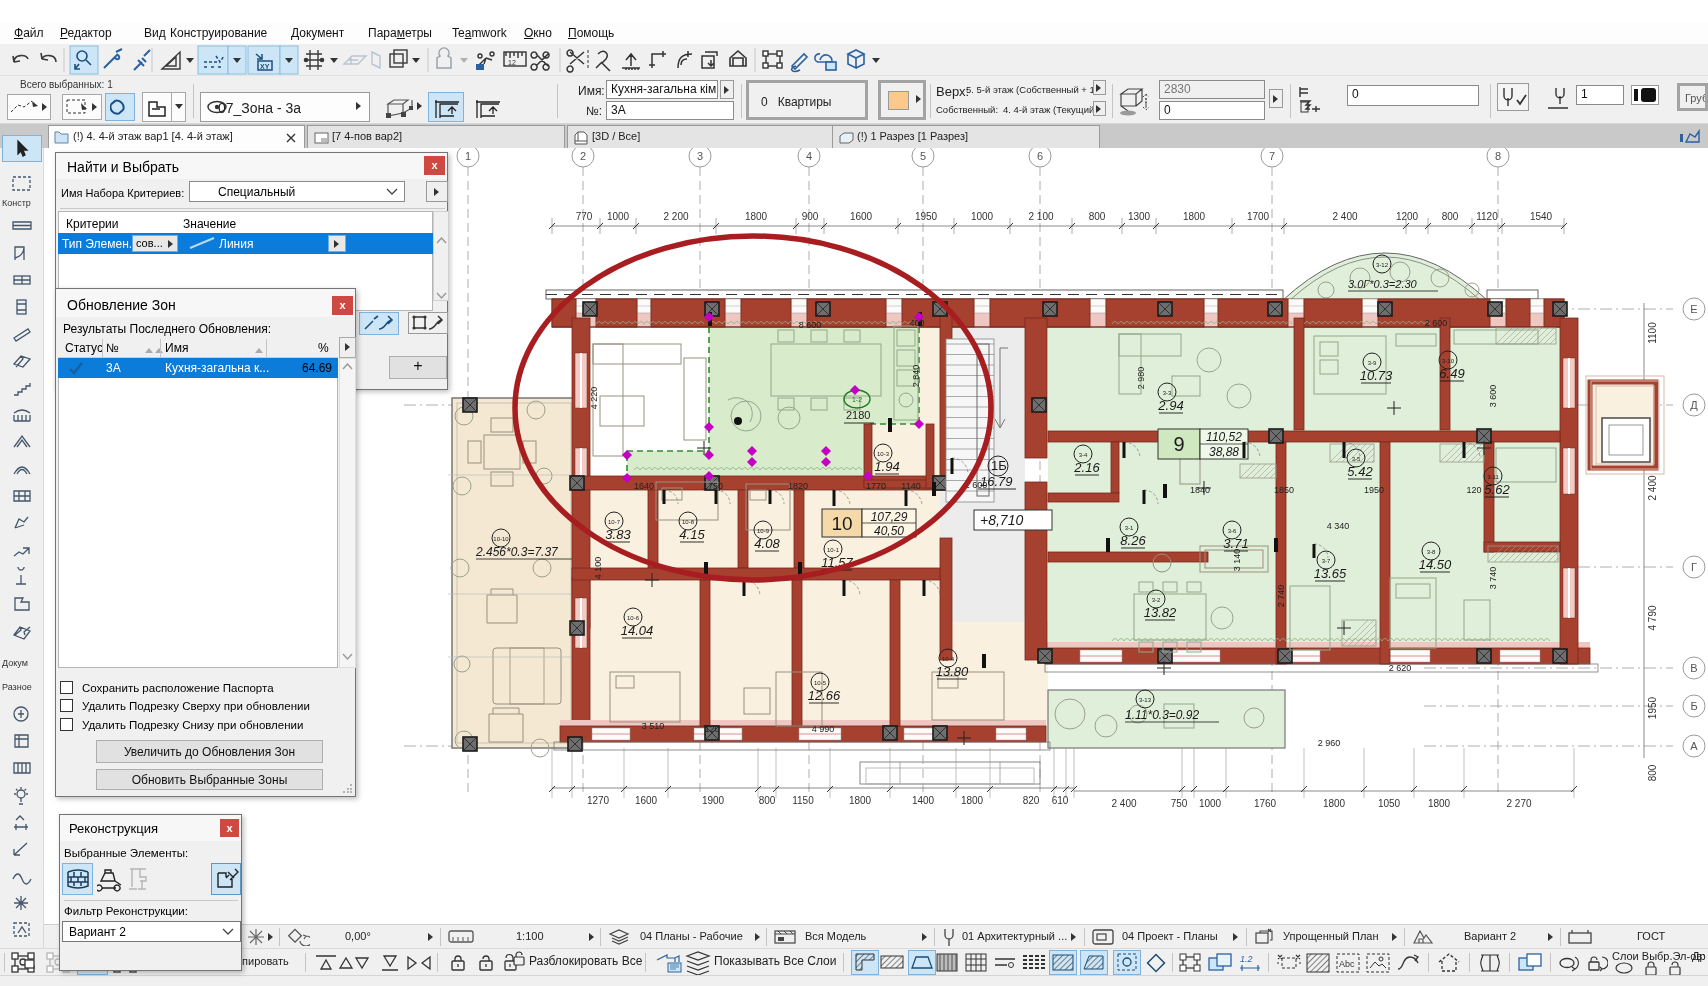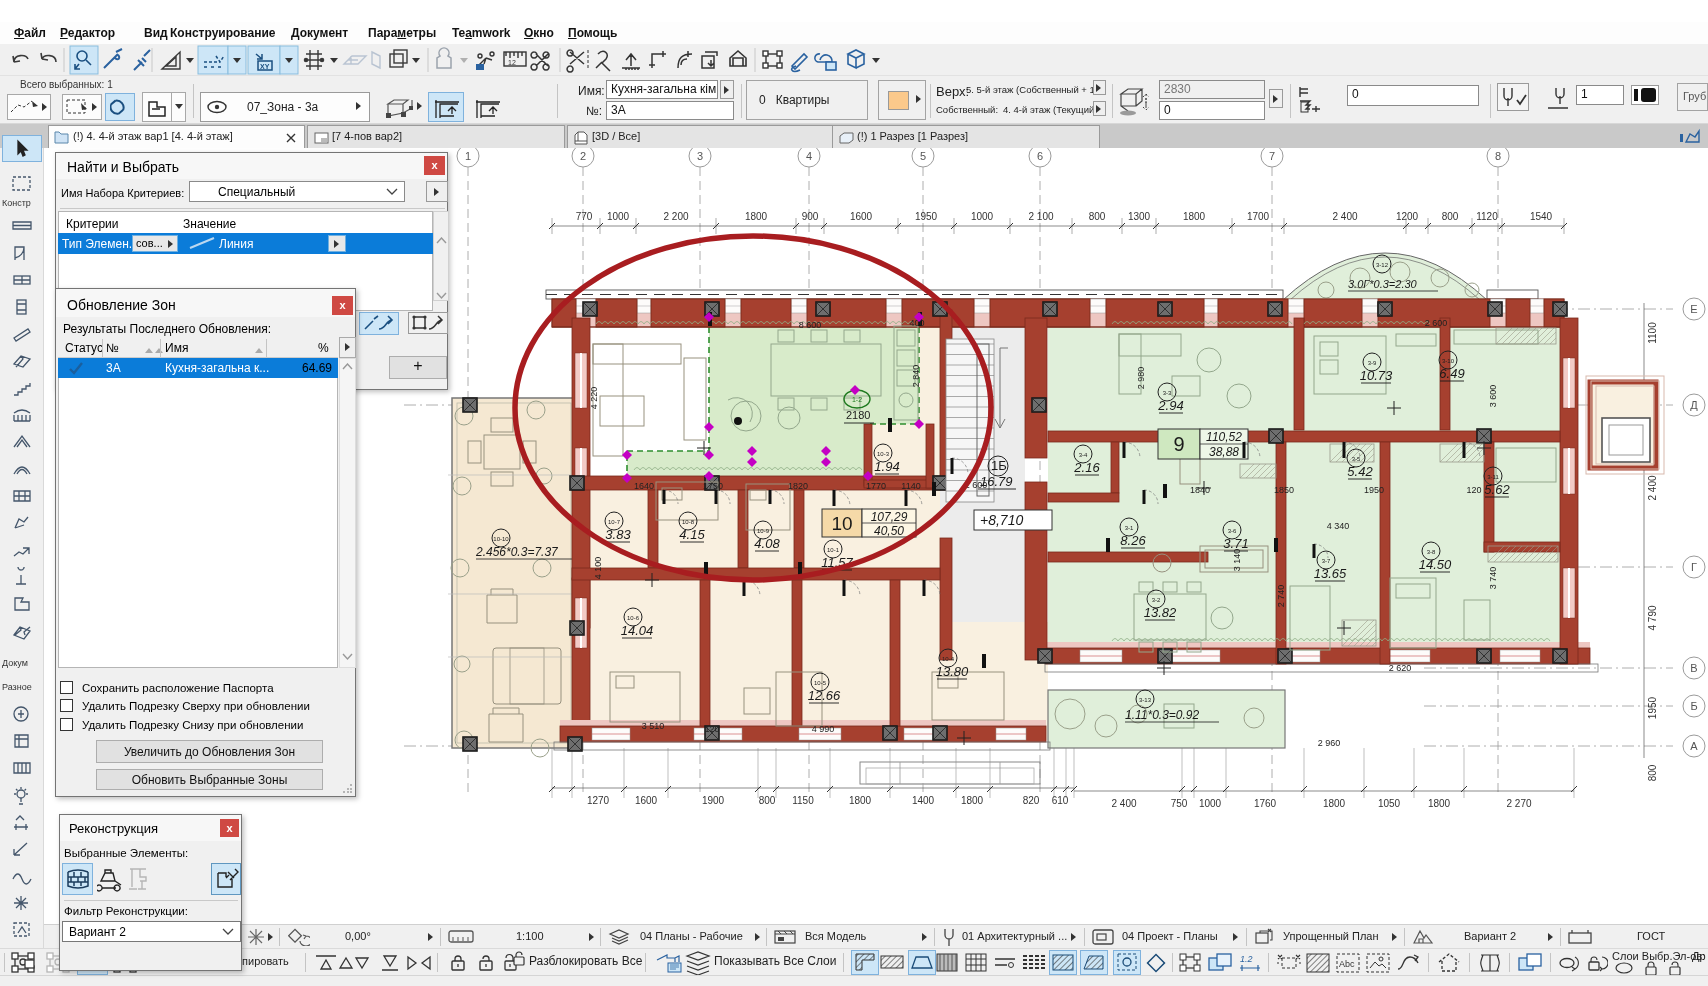--- a/index.html
+++ b/index.html
@@ -5,37 +5,37 @@
 html,body{margin:0;padding:0;width:1708px;height:986px;overflow:hidden;
  font-family:"Liberation Sans",sans-serif;background:#fff;}
 *{box-sizing:border-box;}
 .abs{position:absolute;}
 #app{position:relative;width:1708px;height:986px;background:#fff;}
 
 #titlebar{position:absolute;left:0;top:0;width:1708px;height:22px;background:#fff;
  font-size:12px;color:#111;}
 #menubar{position:absolute;left:0;top:22px;width:1708px;height:22px;background:#fdfdfd;
  font-size:12px;color:#111;}
-#menubar span{position:absolute;top:4px;font-weight:bold;}
+#menubar span{position:absolute;top:4px;}
 #menubar u{text-decoration:underline;}
 #toolbar1{position:absolute;left:0;top:44px;width:1708px;height:32px;background:#f0f0f0;
  border-bottom:1px solid #e2e2e2;}
 #infobar{position:absolute;left:0;top:76px;width:1708px;height:48px;background:#f0f0f0;
  border-bottom:1px solid #d7d7d7;font-size:11px;color:#222;}
 #tabbar{position:absolute;left:0;top:124px;width:1708px;height:24px;background:#c9c9c9;}
 .tab{position:absolute;top:1px;height:23px;background:#e4e4e4;border:1px solid #9a9a9a;
  border-bottom:none;font-size:11px;color:#222;padding:4px 6px 0 24px;white-space:nowrap;overflow:hidden;}
 .tab.active{background:#fdfdfd;}
 .vsep{position:absolute;width:1px;background:#c4c4c4;}
 .darr{position:absolute;width:0;height:0;border-left:4px solid transparent;border-right:4px solid transparent;border-top:5px solid #333;}
 .rarr{position:absolute;width:0;height:0;border-top:4px solid transparent;border-bottom:4px solid transparent;border-left:5px solid #333;}
 .field{position:absolute;background:#fff;border:1px solid #8a8a8a;font-size:12px;color:#111;
  padding:1px 4px;white-space:nowrap;overflow:hidden;}
 .field.gray{background:#f0f0f0;color:#777;}
-.combo{position:absolute;background:#f0f0f0;border:1px solid #a3a3a3;font-size:12px;color:#222;
+.combo{position:absolute;background:#f0f0f0;border:3px solid #a3a3a3;font-size:12px;color:#222;
  white-space:nowrap;overflow:hidden;}
 
 #toolbox{position:absolute;left:0;top:148px;width:44px;height:800px;background:#f0f0f0;
  border-right:1px solid #d9d9d9;}
 .toollab{position:absolute;left:2px;font-size:9px;color:#333;}
 
 #canvas{position:absolute;left:44px;top:148px;width:1664px;height:777px;background:#fff;overflow:hidden;}
 
 .dlg{position:absolute;background:#f0f0f0;border:1px solid #747474;box-shadow:2px 2px 5px rgba(0,0,0,0.25);}
 .dlgx{position:absolute;width:21px;height:19px;background:#cf4943;color:#fff;font-size:11px;
@@ -193,21 +193,21 @@
           <path d="M3 20 V6 h8 v5 h8 v9 Z M6 13 h8" stroke="#222" stroke-width="1.5" fill="none"></path>
         </svg>
  <div class="abs" style="left:172px;top:16px;width:14px;height:30px;border:1px solid #a8a8a8;border-left:none;background:#fcfcfc"></div>
  <div class="darr" style="left:175px;top:28px"></div>
  <div class="vsep" style="left:193px;top:8px;height:34px"></div>
  <div class="abs" style="left:200px;top:16px;width:170px;height:30px;border:1px solid #9a9a9a;background:#fdfdfd"></div>
  <svg class="abs" style="left:206px;top:24px" width="22" height="14" viewBox="0 0 22 14">
           <ellipse cx="11" cy="7" rx="9" ry="5.5" stroke="#333" fill="none" stroke-width="1.4"></ellipse>
           <circle cx="11" cy="7" r="2.2" fill="#333"></circle>
         </svg>
- <div class="abs" style="left:247px;top:24px;font-size:12px">07_Зона - 3а</div>
+ <div class="abs" style="left:218px;top:24px;font-size:14px">07_Зона - 3а</div>
  <div class="rarr" style="left:356px;top:26px"></div>
  <svg class="abs" style="left:384px;top:20px" width="30" height="24" viewBox="0 0 30 24">
           <path d="M4 8 l6 -4 h14 l-5 4 Z M4 8 h15 v9 l-15 3 Z m15 9 l9 -5 v-8" stroke="#555" stroke-width="1.2" fill="none"></path>
           <rect x="2" y="17" width="5" height="5" fill="#444"></rect>
           <rect x="17" y="16" width="5" height="5" fill="#444"></rect>
           <rect x="25" y="10" width="4" height="4" fill="#444"></rect>
         </svg>
  <div class="rarr" style="left:417px;top:26px"></div>
  <div class="abs" style="left:428px;top:16px;width:36px;height:30px;border:1px solid #7fb2dd;background:#cde6f7"></div>
  <svg class="abs" style="left:433px;top:20px" width="28" height="24" viewBox="0 0 28 24">

